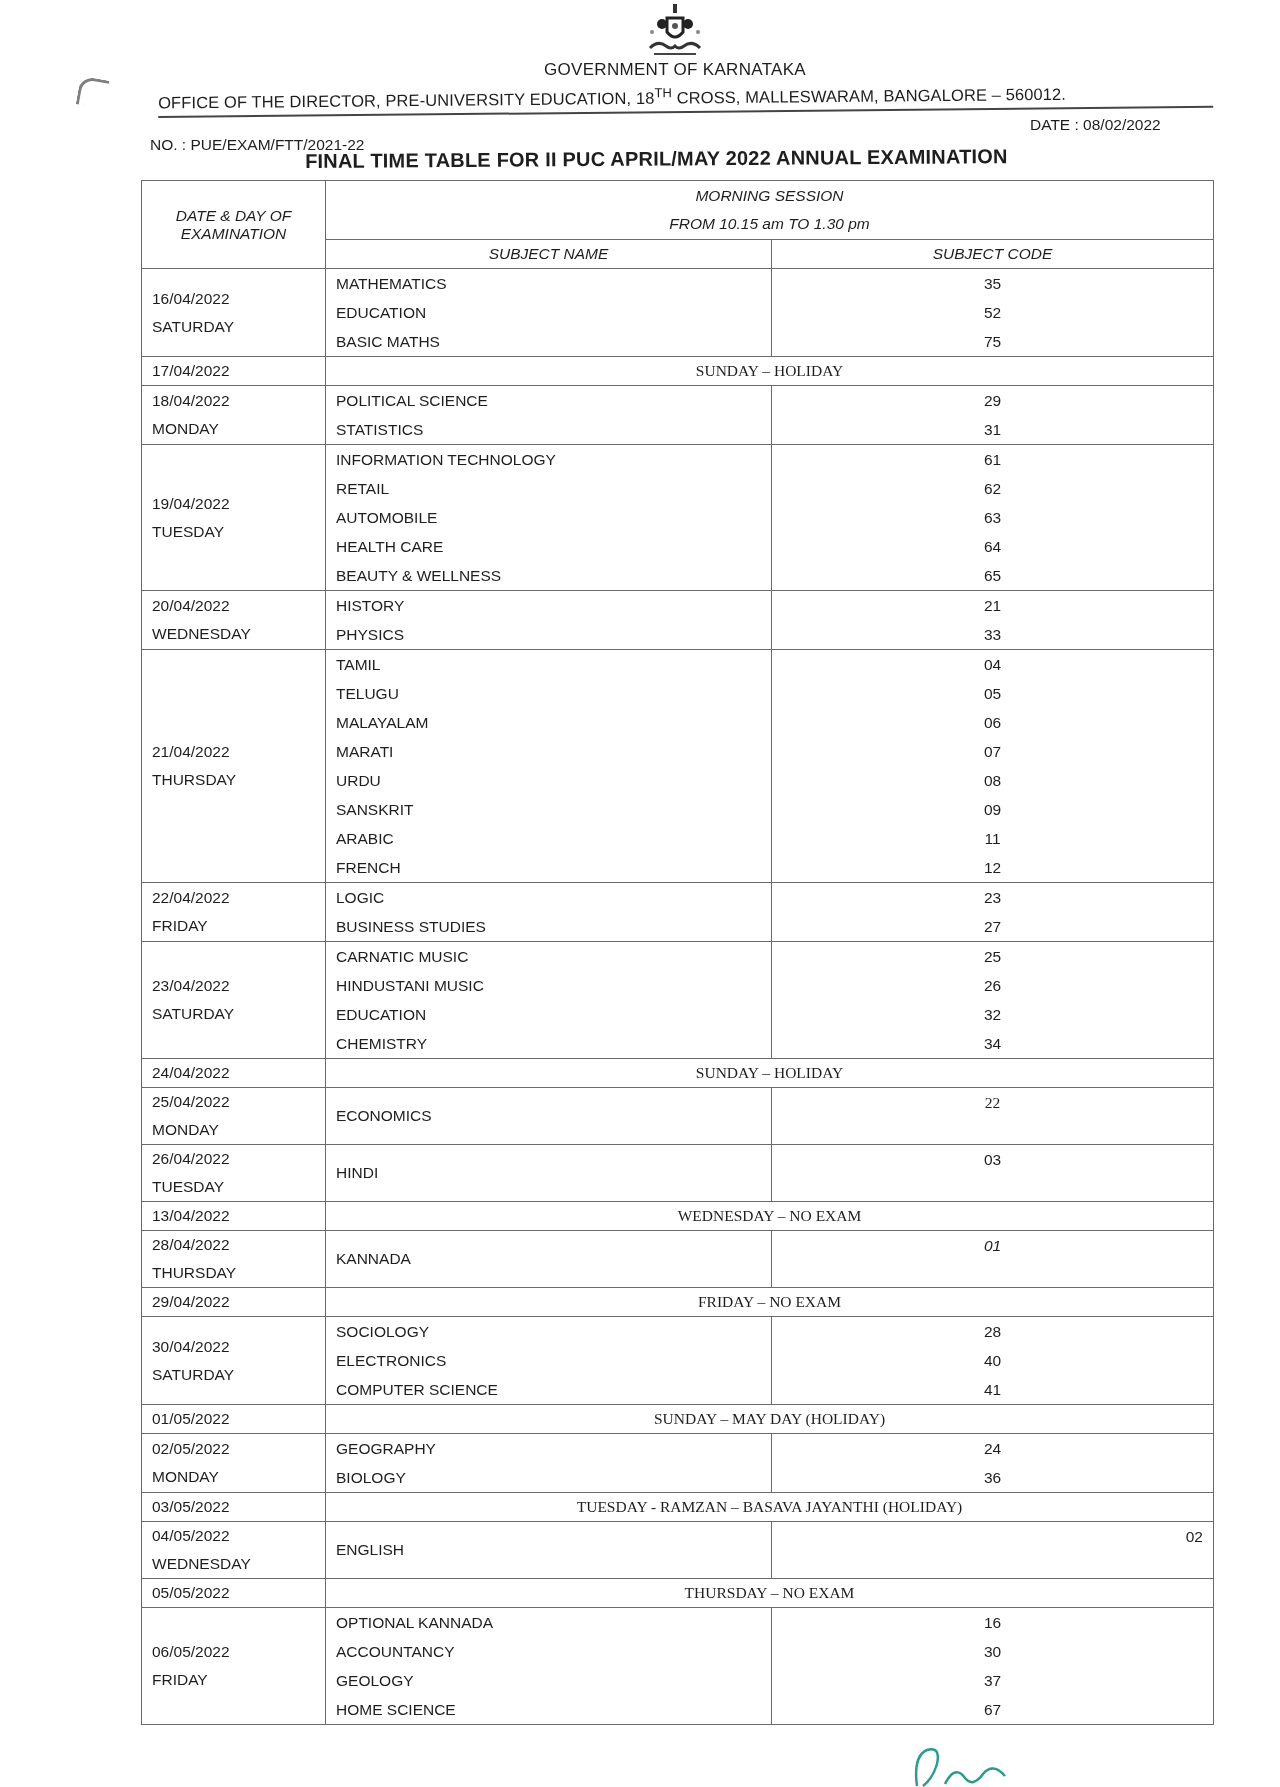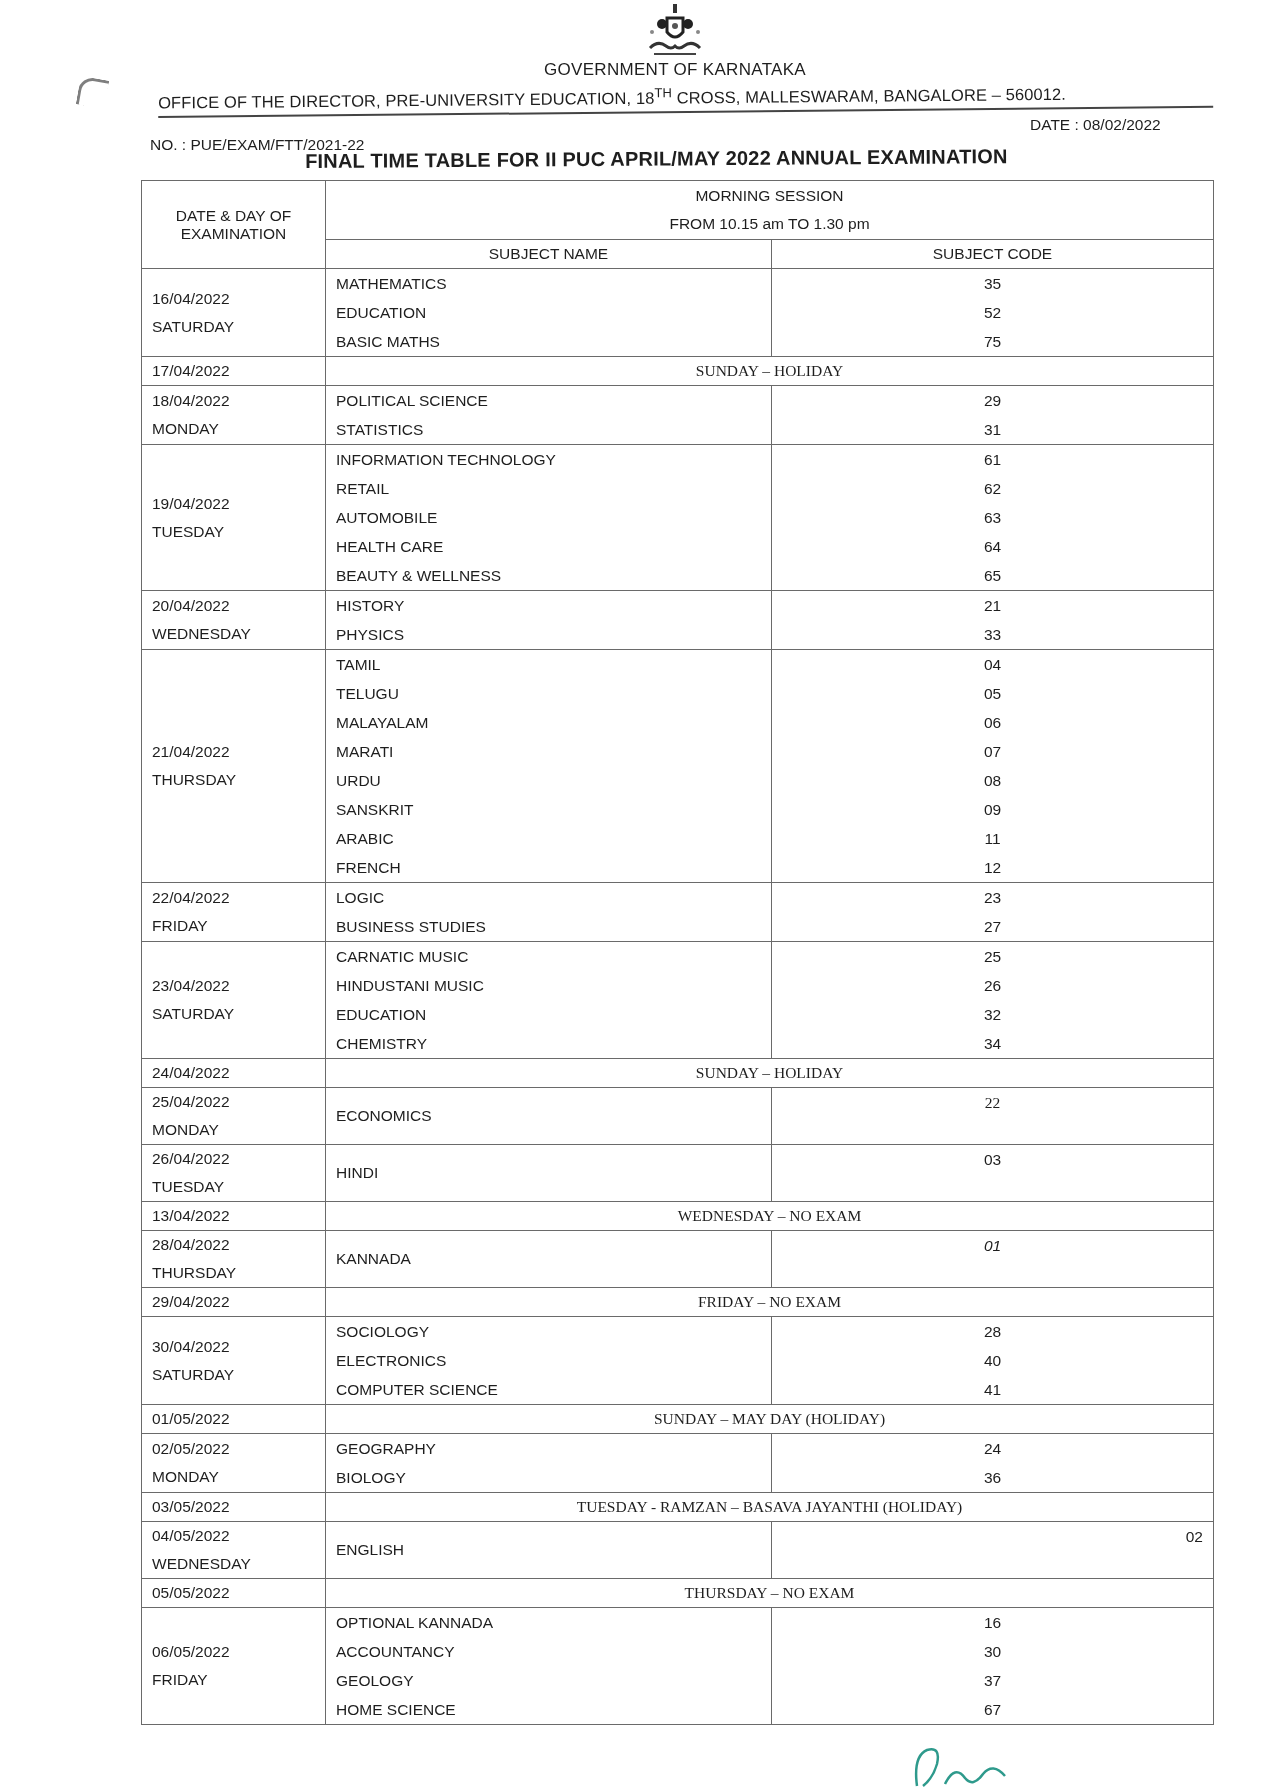--- a/index.html
+++ b/index.html
@@ -22,21 +22,21 @@
   .doc-date { position: absolute; left: 1030px; top: 116px; font-size: 15.5px; }
   .doc-title { position: absolute; left: 305px; top: 150px; font-size: 20px; font-weight: bold;
     letter-spacing: .2px; transform: rotate(-0.4deg); transform-origin: left top; white-space: nowrap; }
 
   .tt { position: absolute; left: 141px; top: 180px; width: 1072px;
     border-collapse: collapse; table-layout: fixed; font-size: 15.5px; }
   .tt td, .tt th { border: 1.4px solid #6a6a6a; padding: 0 10px; font-weight: normal; vertical-align: middle; }
   .tt col.c1 { width: 184px; }
   .tt col.c2 { width: 446px; }
   .tt col.c3 { width: 442px; }
-  .hdr { text-align: center; }
+  .hdr { text-align: center; font-style: italic; }
   .hdr-session { height: 58px; line-height: 28px; }
   .hdr-sub { height: 28px; }
   .date-cell { line-height: 28px; font-size: 15.5px; }
   .subj-cell { line-height: 29px; }
   .code-cell { text-align: center; line-height: 29px; }
   .holiday-cell { text-align: center; height: 28px; font-family: Liberation Serif, serif; }
   .line { display: block; }
   .signature { position: absolute; left: 905px; top: 1740px; width: 140px; height: 47px; }
 </style>
 </head>

